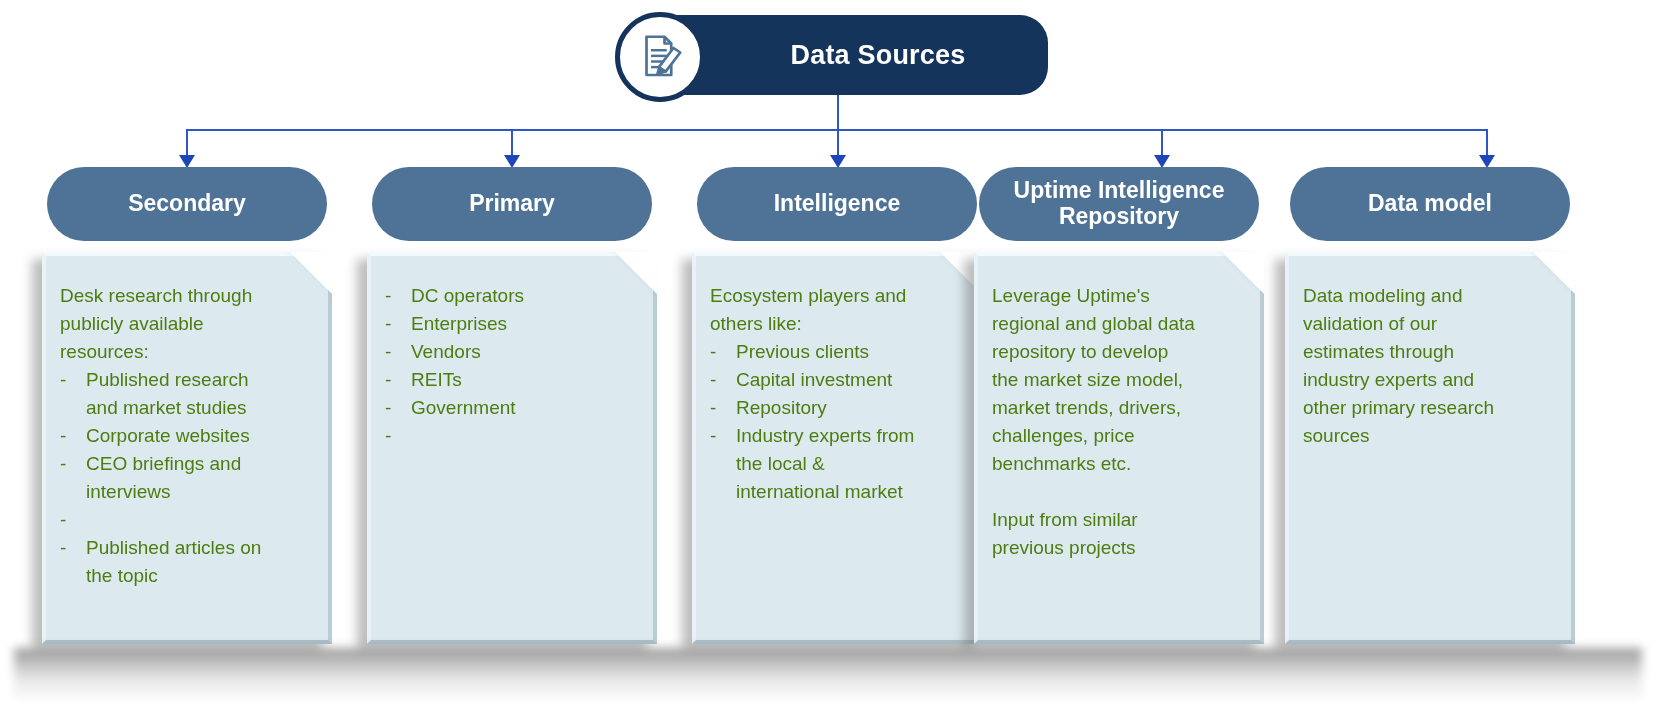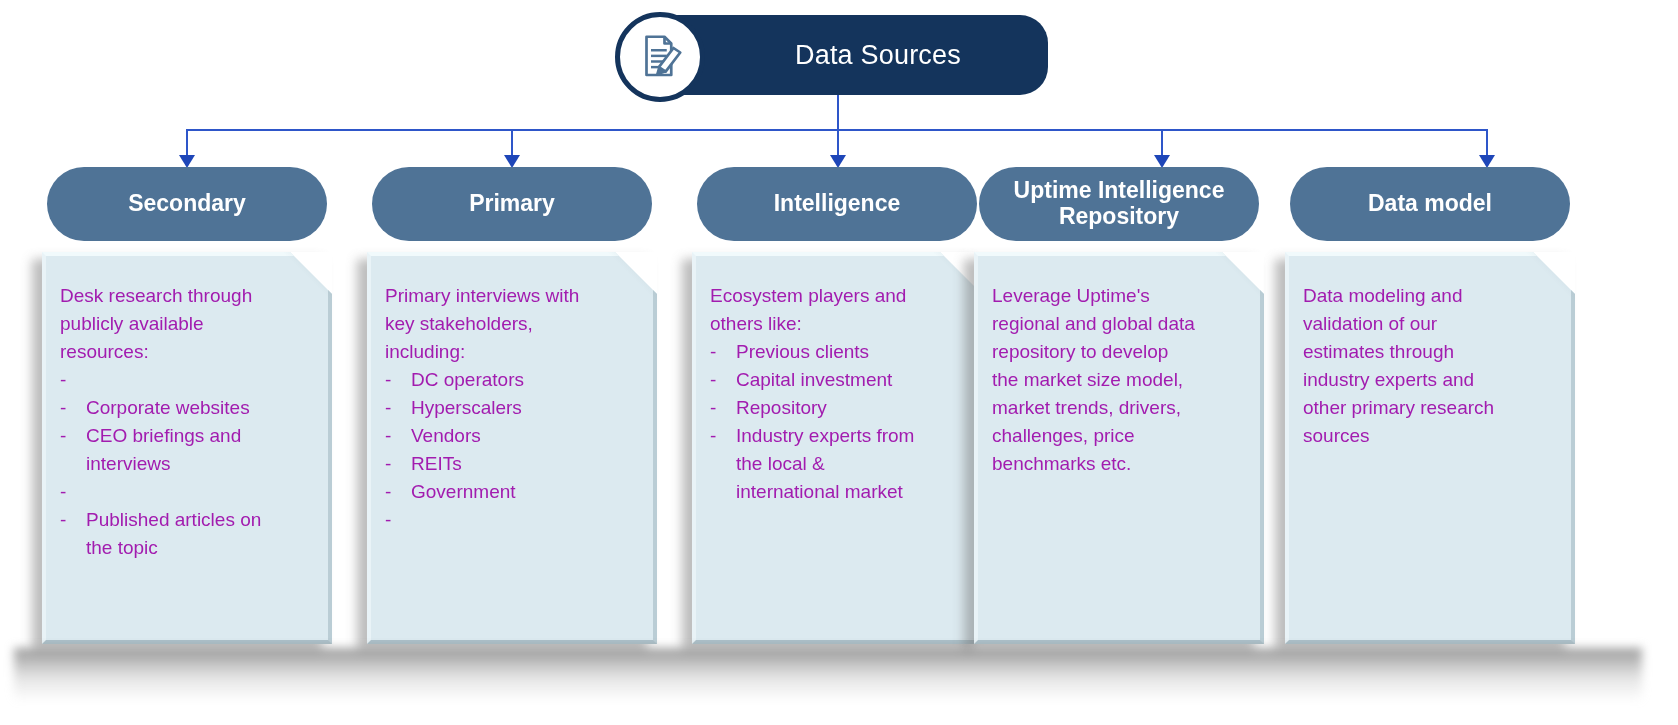--- a/index.html
+++ b/index.html
@@ -7,21 +7,21 @@
     position:relative;width:1678px;height:725px;background:#ffffff;
     font-family:"Liberation Sans",sans-serif;overflow:hidden;
   }
   .connectors{position:absolute;left:0;top:0;z-index:0;}
   
   .header-pill{
     position:absolute;left:650px;top:15px;width:398px;height:80px;
     background:#14345C;border-radius:28px;z-index:1;
     display:flex;align-items:center;justify-content:center;
     padding-left:58px;box-sizing:border-box;
-    color:#ffffff;font-weight:normal;font-size:27px;letter-spacing:.2px;
+    color:#ffffff;font-weight:bold;font-size:27px;letter-spacing:.2px;
   }
   .header-circle{
     position:absolute;left:615px;top:12px;width:90px;height:90px;border-radius:50%;
     background:#ffffff;border:5px solid #14345C;box-sizing:border-box;z-index:2;
     display:flex;align-items:center;justify-content:center;
   }
   
   .col{position:absolute;top:167px;width:290px;}
   .pill{
     margin:0 auto;width:280px;height:74px;background:#4F7396;border-radius:37px;
@@ -29,21 +29,21 @@
     color:#ffffff;font-weight:bold;font-size:23px;line-height:1.12;padding:0 14px;
     box-sizing:border-box;
   }
   .card-wrap{margin-top:11px;box-shadow:-10px 7px 10px rgba(110,110,110,.45);}
   .card{
     width:290px;height:392px;box-sizing:border-box;position:relative;
     background:#DCEAF0;
     border:4px solid;border-color:#F1FAFC #BACDD5 #ACC0C9 #E9F3F7;
     clip-path:polygon(0 0,248px 0,100% 42px,100% 100%,0 100%);
     padding:26px 25px 0 14px;
-    color:#a21caf;font-size:19px;line-height:28px;
+    color:#4d7c0f;font-size:19px;line-height:28px;
   }
   .card::after{ 
     content:"";position:absolute;top:-4px;right:-4px;width:50px;height:50px;
     background:linear-gradient(225deg,rgba(125,148,160,.55) 0%,rgba(160,182,192,.28) 20%,rgba(220,234,240,0) 50%);
     pointer-events:none;
   }
   .intro{margin:0;white-space:pre-line;}
   .outro{margin:28px 0 0;white-space:pre-line;}
   .card ul{list-style:none;margin:0;padding:0;}
   .card li{display:flex;}
@@ -108,20 +108,22 @@
       <span>Secondary</span>
     </div>
     <div class="card-wrap">
       <div class="card">
         <p class="intro">Desk research through
 publicly available
 resources:</p>
         <ul>
           <li>
               <span class="marker">-</span>
+              <span class="btext">Published research
+and market studies</span>
             </li>
           <li>
               <span class="marker">-</span>
               <span class="btext">Corporate websites</span>
             </li>
           <li>
               <span class="marker">-</span>
               <span class="btext">CEO briefings and
 interviews</span>
             </li>
@@ -137,31 +139,28 @@
       </div>
     </div>
   </div>
 
   <div class="col" style="left:367px">
     <div class="pill">
       <span>Primary</span>
     </div>
     <div class="card-wrap">
       <div class="card">
-        <p class="intro">Primary interviews with
-key stakeholders,
-including:</p>
         <ul>
           <li>
               <span class="marker">-</span>
               <span class="btext">DC operators</span>
             </li>
           <li>
               <span class="marker">-</span>
-              <span class="btext">Hyperscalers</span>
+              <span class="btext">Enterprises</span>
             </li>
           <li>
               <span class="marker">-</span>
               <span class="btext">Vendors</span>
             </li>
           <li>
               <span class="marker">-</span>
               <span class="btext">REITs</span>
             </li>
           <li>
@@ -214,20 +213,22 @@
     </div>
     <div class="card-wrap">
       <div class="card">
         <p class="intro">Leverage Uptime's
 regional and global data
 repository to develop
 the market size model,
 market trends, drivers,
 challenges, price
 benchmarks etc.</p>
+        <p class="outro">Input from similar
+previous  projects</p>
       </div>
     </div>
   </div>
 
   <div class="col" style="left:1285px">
     <div class="pill">
       <span>Data model</span>
     </div>
     <div class="card-wrap">
       <div class="card">

